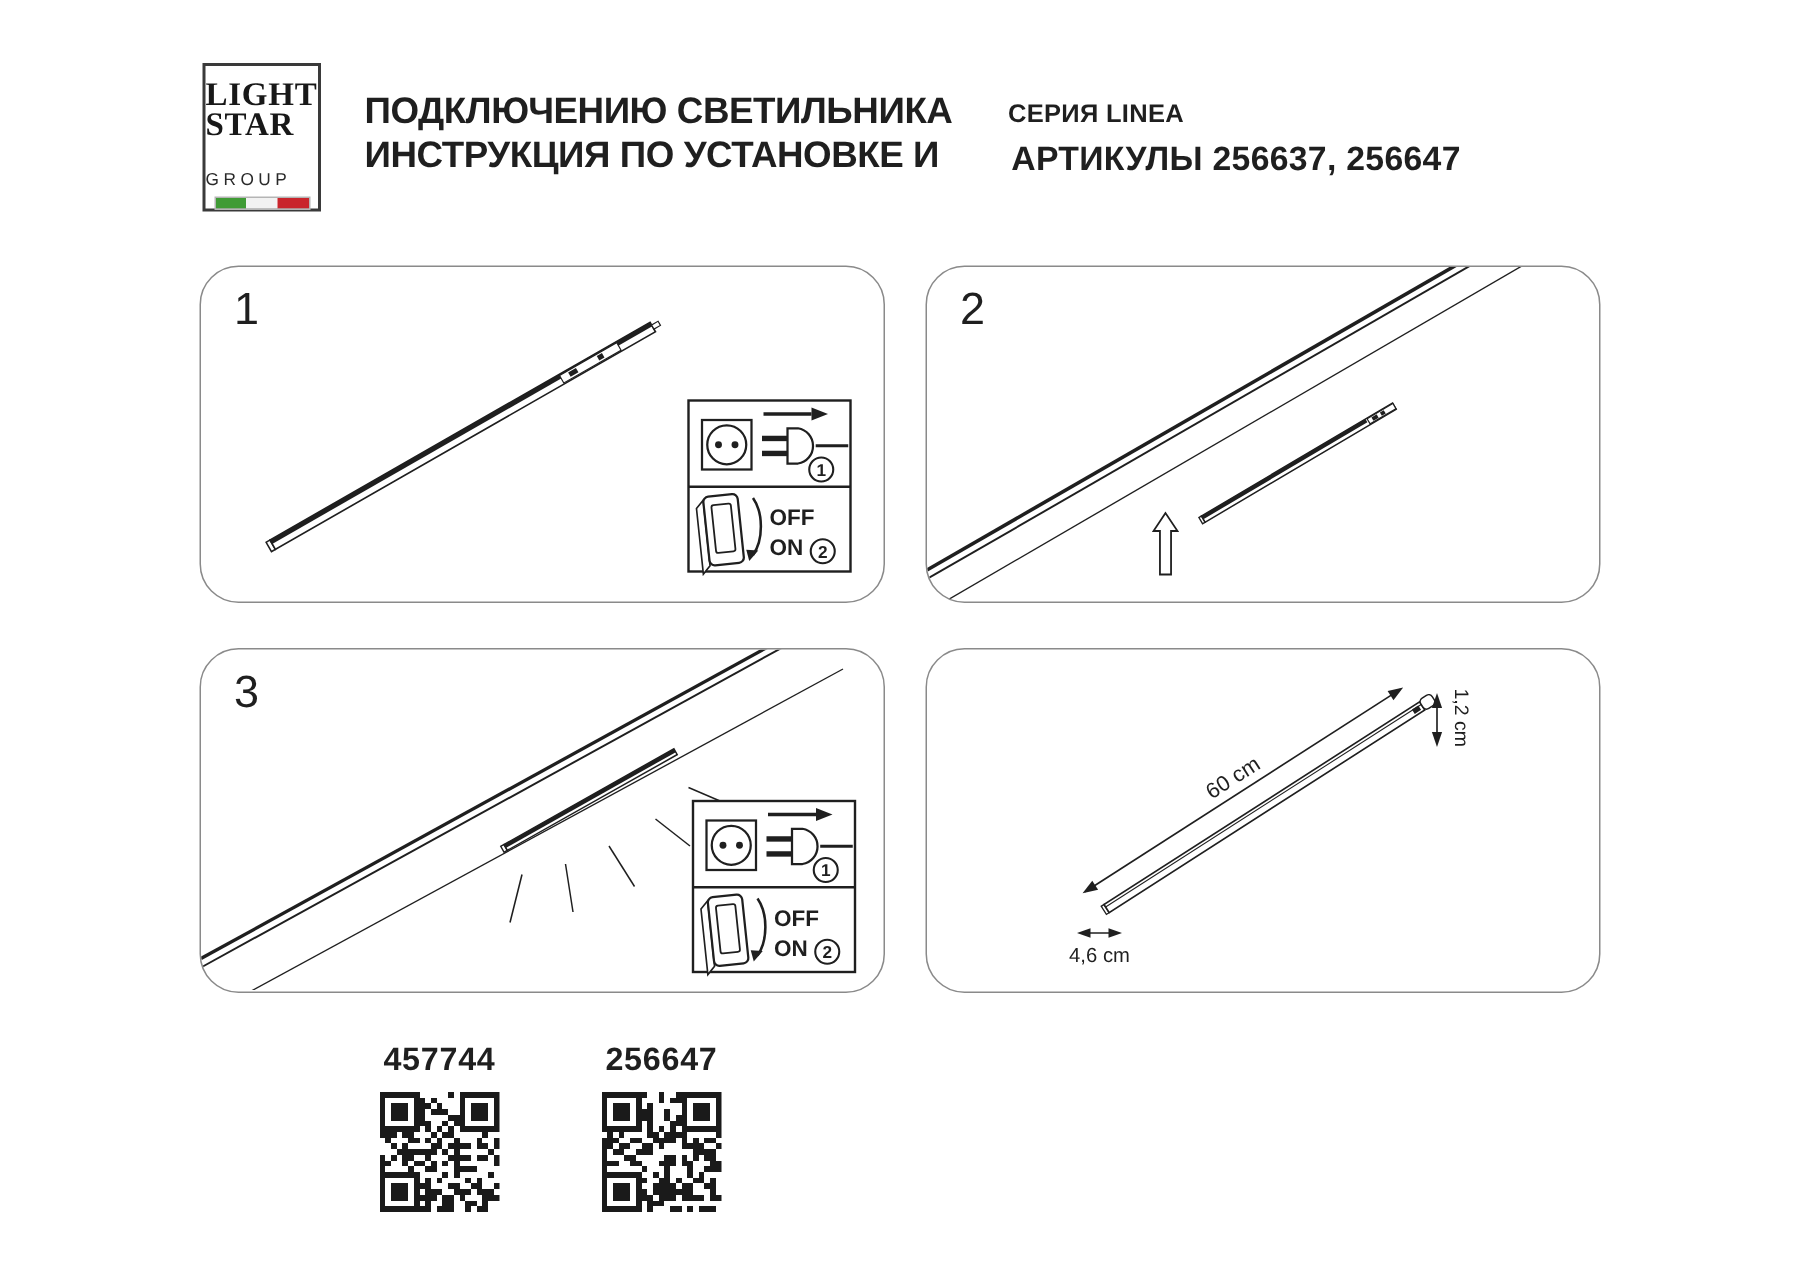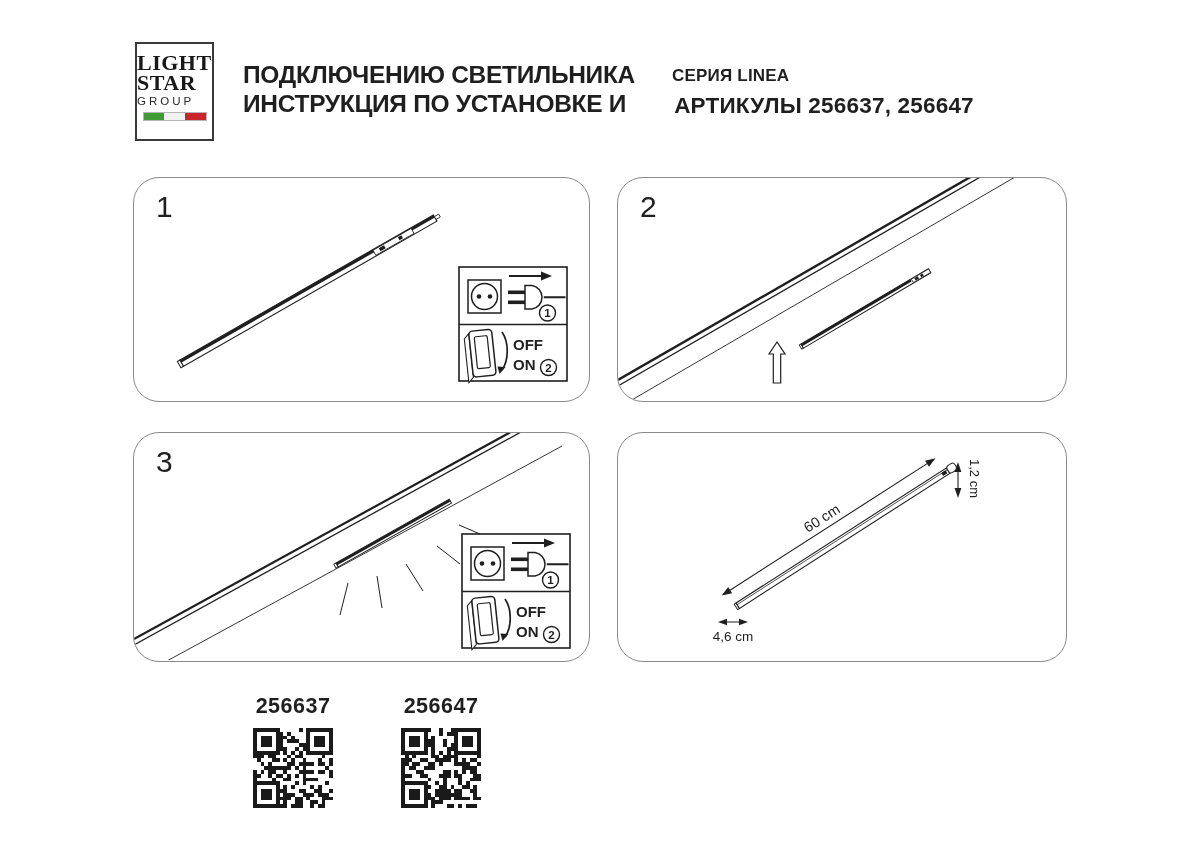--- a/index.html
+++ b/index.html
@@ -6,21 +6,21 @@
   body{width:1200px;height:849px;position:relative;overflow:hidden;
        font-family:"Liberation Sans", sans-serif;color:#1f1f1f;}
   .abs{position:absolute;}
 
   
   .logo-box{left:135px;top:42px;width:79px;height:99px;border:2px solid #3a3a3a;
             box-sizing:border-box;text-align:left;background:#fff;}
   .logo-word{font-family:"Liberation Serif", serif;font-weight:bold;font-size:22px;
              line-height:20px;letter-spacing:.5px;color:#181818;}
   .logo-word.first{margin-top:9px;}
-  .logo-group{font-size:11.5px;letter-spacing:3px;color:#2a2a2a;margin-top:2px;
+  .logo-group{font-size:11.5px;letter-spacing:3px;color:#2a2a2a;margin-top:21px;
               font-family:"Liberation Sans", sans-serif;}
   .logo-flag{width:62px;height:7px;margin:6px auto 0 auto;display:flex;
              outline:1px solid #b5b5b5;}
   .logo-flag span{flex:1;height:100%;}
 
   .doc-title{left:243px;top:60px;width:420px;font-size:24.5px;font-weight:bold;
              line-height:29px;letter-spacing:-.3px;white-space:nowrap;}
   .series-line{left:672px;top:66px;width:320px;text-align:left;font-size:17px;
                font-weight:bold;letter-spacing:.2px;}
   .articles-line{left:644px;top:93px;width:360px;text-align:center;font-size:22.5px;
@@ -230,21 +230,21 @@
     <g>
       <line x1="104" y1="189" x2="126" y2="189" stroke="#1f1f1f" stroke-width="1.1"></line>
       <polygon points="100,189 109,185.8 109,192.2" fill="#1f1f1f"></polygon>
       <polygon points="130,189 121,185.8 121,192.2" fill="#1f1f1f"></polygon>
       <text x="115" y="208" font-size="13.5" text-anchor="middle" fill="#1f1f1f">4,6 cm</text>
     </g>
   </svg>
 </div>
 
 <div id="qr1" class="abs qr-wrap">
-  <div class="qr-label">256637</div>
+  <div class="qr-label">457744</div>
   <svg class="qr-svg" viewBox="0 0 21 21" shape-rendering="crispEdges">
       <rect x="0" y="0" width="1" height="1" fill="#1a1a1a"></rect>
       <rect x="1" y="0" width="1" height="1" fill="#1a1a1a"></rect>
       <rect x="2" y="0" width="1" height="1" fill="#1a1a1a"></rect>
       <rect x="3" y="0" width="1" height="1" fill="#1a1a1a"></rect>
       <rect x="4" y="0" width="1" height="1" fill="#1a1a1a"></rect>
       <rect x="5" y="0" width="1" height="1" fill="#1a1a1a"></rect>
       <rect x="6" y="0" width="1" height="1" fill="#1a1a1a"></rect>
       <rect x="12" y="0" width="1" height="1" fill="#1a1a1a"></rect>
       <rect x="14" y="0" width="1" height="1" fill="#1a1a1a"></rect>

